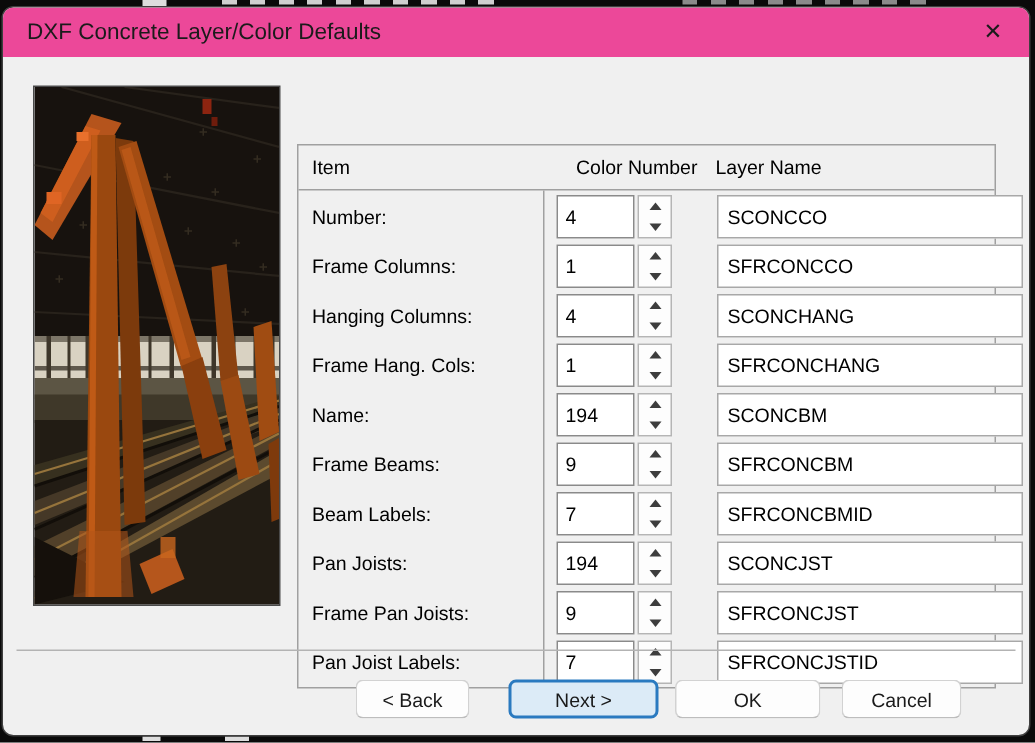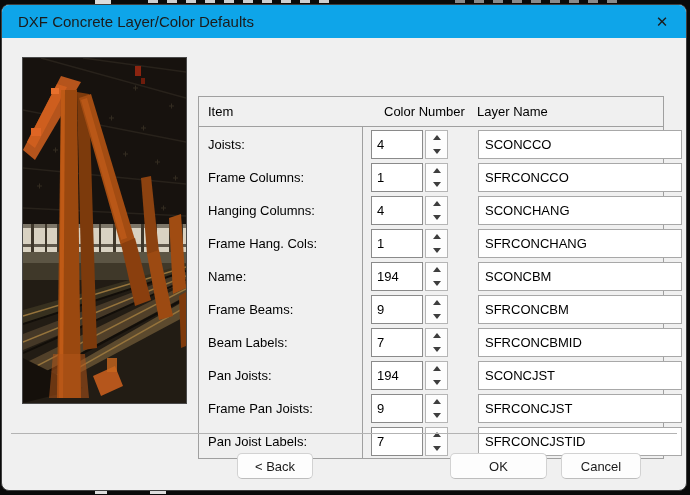--- a/index.html
+++ b/index.html
@@ -11,21 +11,21 @@
   }
   
   .artifact { position:absolute; background:#dddddd; }
   .artifact.dashes { background:repeating-linear-gradient(90deg,#cfcfcf 0 10px, transparent 10px 19px); }
 
   .dialog {
     position:absolute; left:1px; top:4px; width:686px; height:487px;
     box-sizing:border-box; border:1px solid #3f3f3f; border-radius:8px;
     background:#f0f0f0; overflow:hidden;
   }
-  .titlebar { position:absolute; top:0; left:0; right:0; height:33px; background:#0ea5e9; }
+  .titlebar { position:absolute; top:0; left:0; right:0; height:33px; background:#ec4899; }
   .title { position:absolute; left:16px; top:0; line-height:33px; font-size:15px; color:#1b1b1b; white-space:nowrap; }
   .close-btn {
     position:absolute; right:12px; top:5px; width:24px; height:24px;
     border:none; background:transparent; padding:0;
     font-size:15px; line-height:24px; text-align:center; color:#1b1b1b;
     font-family:"Liberation Sans", sans-serif; cursor:default;
   }
 
   .photo {
     position:absolute; left:20px; top:52px; width:163px; height:345px;
@@ -188,21 +188,21 @@
 
   <div class="panel">
     <div class="panel-header">
       <span class="h-item">Item</span>
       <span class="h-color">Color Number</span>
       <span class="h-layer">Layer Name</span>
     </div>
     <div class="v-divider"></div>
     <div class="rows">
     <div class="row">
-      <span class="row-label">Joists:</span>
+      <span class="row-label">Number:</span>
       <div class="spinner">
         <input class="spin-input" type="text" value="4" style="">
         <div class="spin-arrows">
           <div class="spin-half up">
                 <span class="tri-up"></span>
               </div>
           <div class="spin-half down">
                 <span class="tri-down"></span>
               </div>
         </div>
@@ -352,16 +352,17 @@
         </div>
       </div>
       <input class="layer-input" type="text" value="SFRCONCJSTID" style="">
     </div>
   </div>
   </div>
 
   <div class="separator"></div>
 
   <button class="btn btn-back">&lt; Back</button>
+  <button class="btn btn-next" style="background: rgb(220, 235, 247); border-color: rgb(42, 122, 192);">Next &gt;</button>
   <button class="btn btn-ok">OK</button>
   <button class="btn btn-cancel">Cancel</button>
 
 </div>
 
 </body></html>

